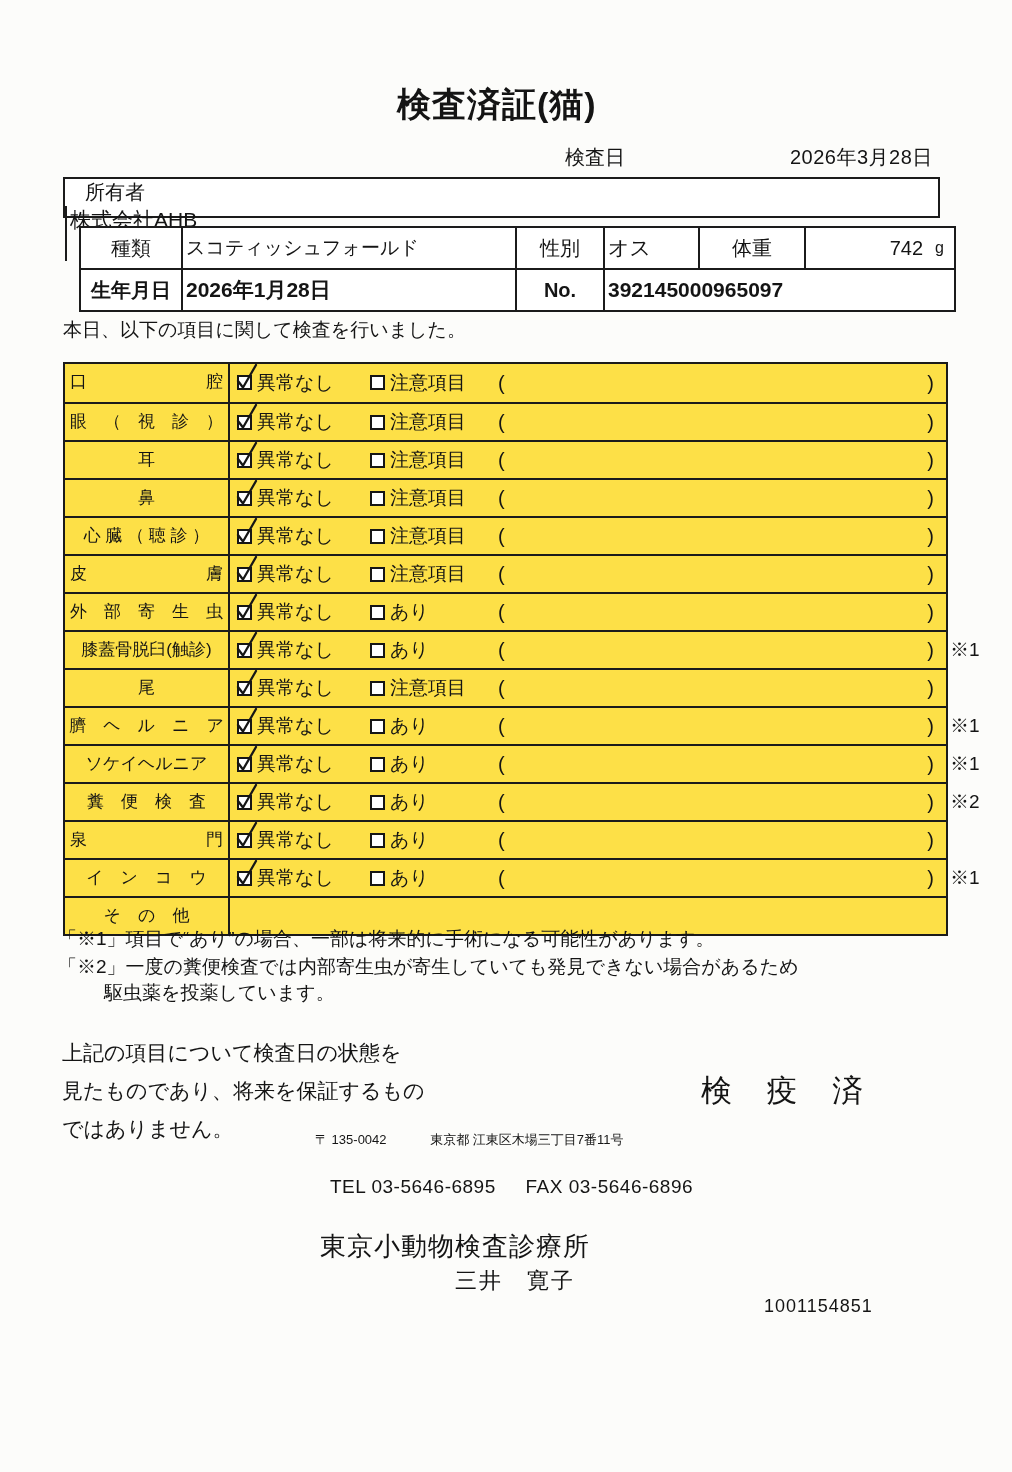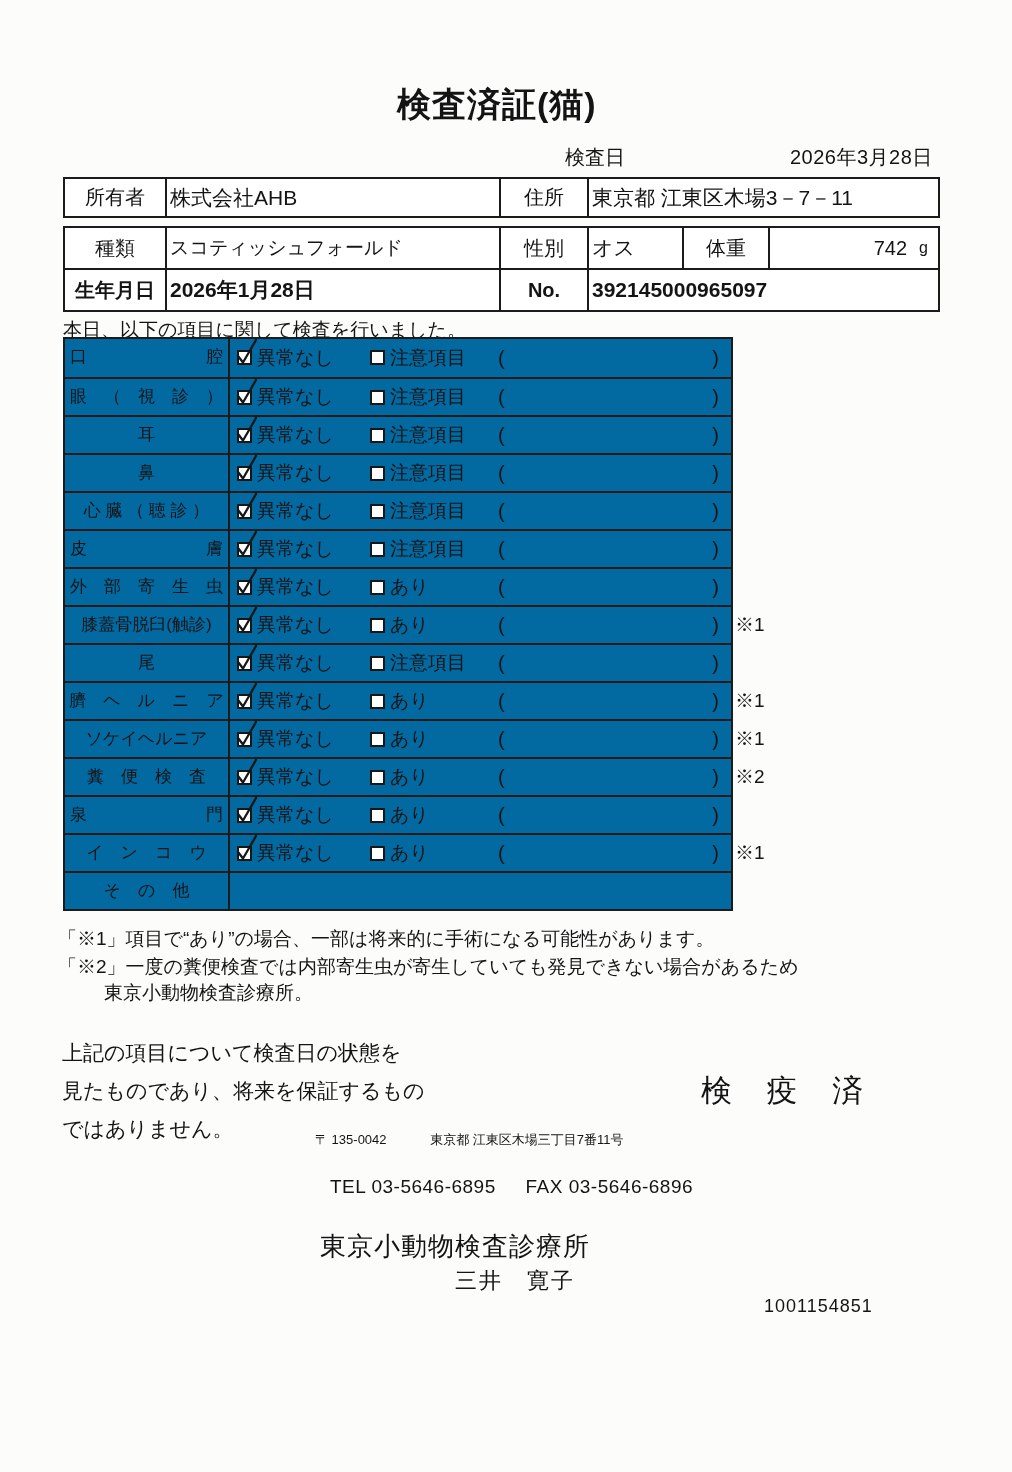--- a/index.html
+++ b/index.html
@@ -20,50 +20,51 @@
     margin:0;
   }
   .insp-label{left:565px;top:144px;font-size:20px;}
   .insp-date{left:790px;top:144px;font-size:20px;letter-spacing:0.5px;}
   
   .itable{
     left:63px;width:877px;
     border:2px solid #1b1b1b;
     box-sizing:border-box;
     background:#fff;
+    flex-direction:column;
   }
   .t1{top:177px;height:41px;display:flex;}
-  .t2{top:226px;height:86px;display:flex;flex-direction:column;}
+  .t2{top:226px;height:86px;display:flex;flex-direction:column;margin-left:16px;}
   .trow{display:flex;flex:1;}
   .trow + .trow{border-top:2px solid #1b1b1b;font-weight:bold;}
   .cell{
     display:flex;align-items:center;
     box-sizing:border-box;
     font-size:20px;
     overflow:hidden;white-space:nowrap;
   }
   .cell + .cell{border-left:2px solid #1b1b1b;}
   .lblc{justify-content:center;}
   .valc{padding-left:3px;font-size:21px;}
   .w100{width:100px;flex:none;}
   .w334{width:334px;flex:none;}
   .w88{width:88px;flex:none;}
   .w95{width:95px;flex:none;}
-  .w97{width:86px;flex:none;}
+  .w97{width:106px;flex:none;}
   .grow{flex:1;}
   .weightc{justify-content:flex-end;padding-right:10px;}
   .wunit{font-size:16px;margin-left:12px;}
   .kana{font-size:19px;}
   
   .intro{left:63px;top:317px;font-size:19px;}
   
   .exam{
-    left:63px;top:337px;width:670px;
+    left:63px;top:362px;width:885px;
     border:2.5px solid #1b1b1b;
-    box-sizing:border-box;background:#0369a1;
+    box-sizing:border-box;background:#fde047;
   }
   .erow{display:flex;height:38px;box-sizing:border-box;}
   .erow + .erow{border-top:2px solid #1b1b1b;}
   .elabel{
     width:165px;flex:none;
     border-right:2px solid #1b1b1b;
     box-sizing:border-box;
     text-align:center;
     font-size:17px;line-height:36px;
     white-space:pre;overflow:hidden;
@@ -392,21 +393,21 @@
         </div>
       </div>
       <div class="erow">
         <div class="elabel">そ　の　他</div>
         <div class="econtent"></div>
       </div>
     </div>
 
   <div class="abs note1">「※1」項目で“あり”の場合、一部は将来的に手術になる可能性があります。</div>
   <div class="abs note2a">「※2」一度の糞便検査では内部寄生虫が寄生していても発見できない場合があるため</div>
-  <div class="abs note2b">東京小動物検査診療所。</div>
+  <div class="abs note2b">駆虫薬を投薬しています。</div>
 
   <div class="abs disclaimer">
     <span>上記の項目について検査日の状態を</span>
     <span>見たものであり、将来を保証するもの</span>
     <span>ではありません。</span>
   </div>
 
   <div class="abs stamp">検 疫 済</div>
 
   <div class="abs postal">

